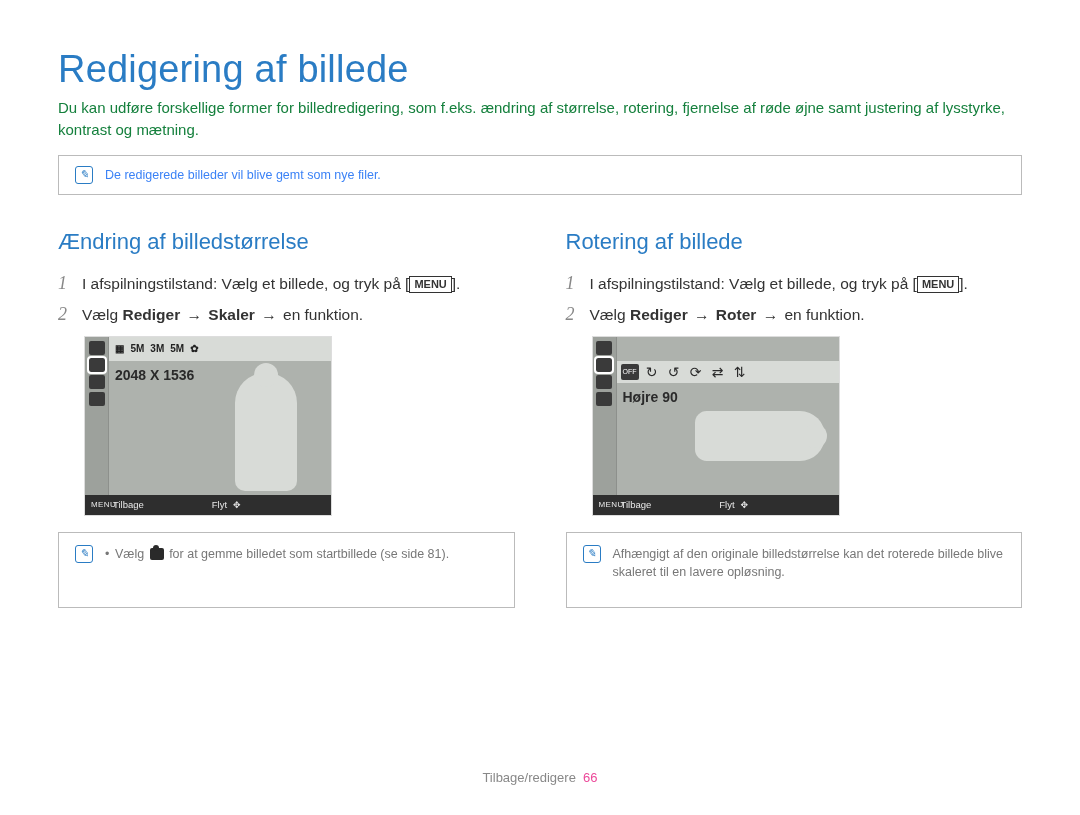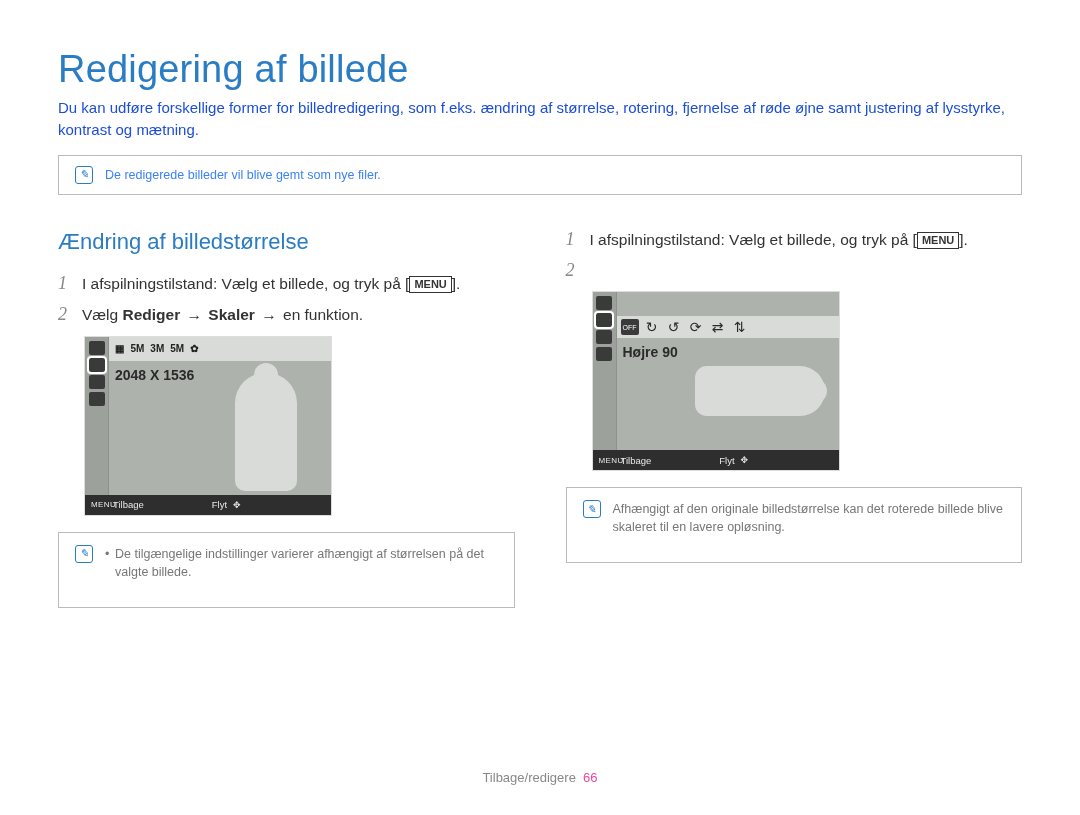--- a/index.html
+++ b/index.html
@@ -14,21 +14,21 @@
   }
   .page-title {
     font-size: 38px;
     font-weight: 400;
     color: #2a7cc4;
     letter-spacing: 0.2px;
     margin-bottom: 6px;
   }
   .intro {
     font-size: 15px;
-    color: #1d4ed8;
+    color: #15803d;
     line-height: 1.45;
     margin-bottom: 14px;
   }
   .note-wide {
     border: 1px solid #bbb;
     padding: 10px 16px;
     display: flex;
     align-items: center;
     gap: 12px;
     margin-bottom: 34px;
@@ -335,36 +335,44 @@
         <span class="menu-lbl">MENU</span>
         <span>Tilbage</span>
         <span class="move-ic">✥</span>
         <span>Flyt</span>
       </div>
     </div>
 
     <div class="note-box">
       <span class="note-icon">✎</span>
       <ul>
-        <li>De tilgængelige indstillinger varierer afhængigt af størrelsen på det valgte billede.</li>
+        <li>Vælg <span class="ink-icon"></span> for at gemme billedet som startbillede (se side 81).</li>
       </ul>
     </div>
   </div>
 
   <div class="col">
+    <h2 class="section-title">Rotering af billede</h2>
 
     <div class="step">
       <span class="step-num">1</span>
       <span class="step-text">
         <span>I afspilningstilstand: Vælg et billede, og tryk på [</span><span class="menu-box">MENU</span><span>].</span>
       </span>
     </div>
 
     <div class="step">
       <span class="step-num">2</span>
+      <span class="step-text">
+        <span>Vælg </span>
+        <span class="bold">Rediger</span>
+        <span class="arrow">→</span>
+        <span class="bold">Roter</span>
+        <span class="arrow">→</span><span> en funktion.</span>
+      </span>
     </div>
 
     <div class="lcd">
       <div class="lcd-side">
         <div class="side-ic"></div>
         <div class="side-ic selected"></div>
         <div class="side-ic"></div>
         <div class="side-ic"></div>
       </div>
       <div class="lcd-top" style="background:#aeb2ad;"></div>

